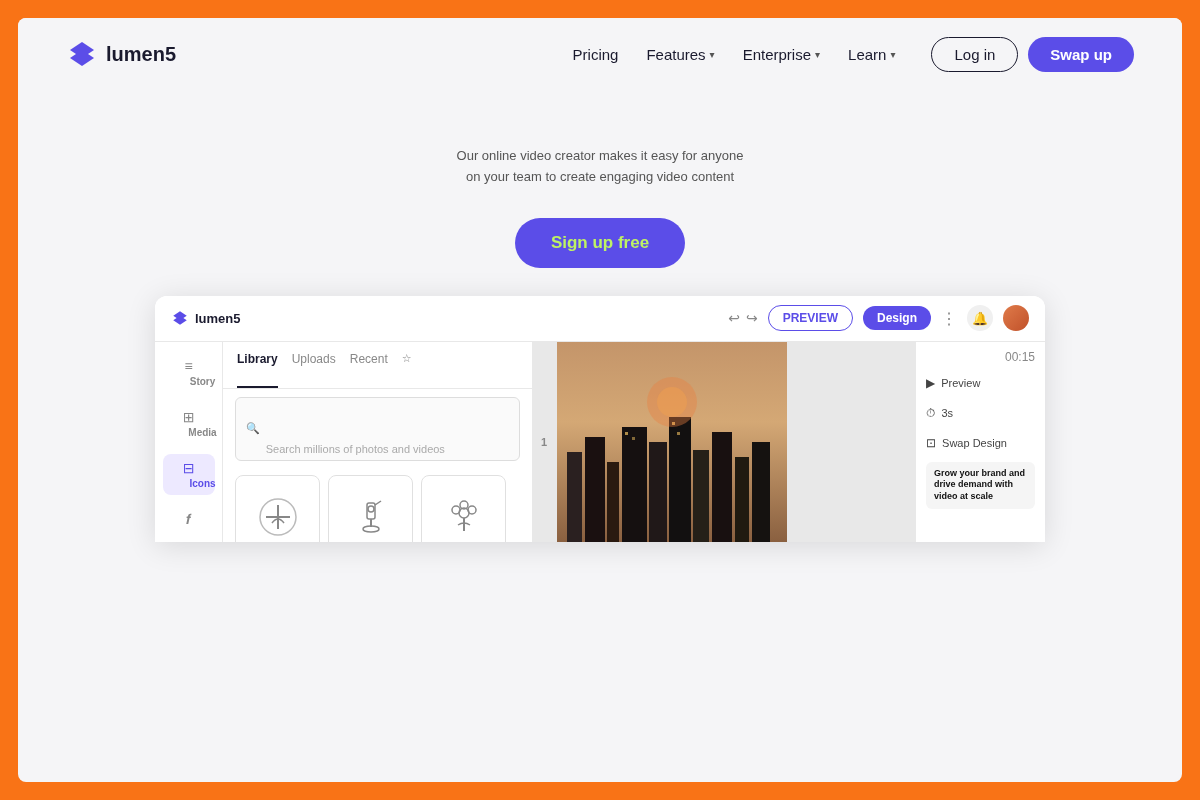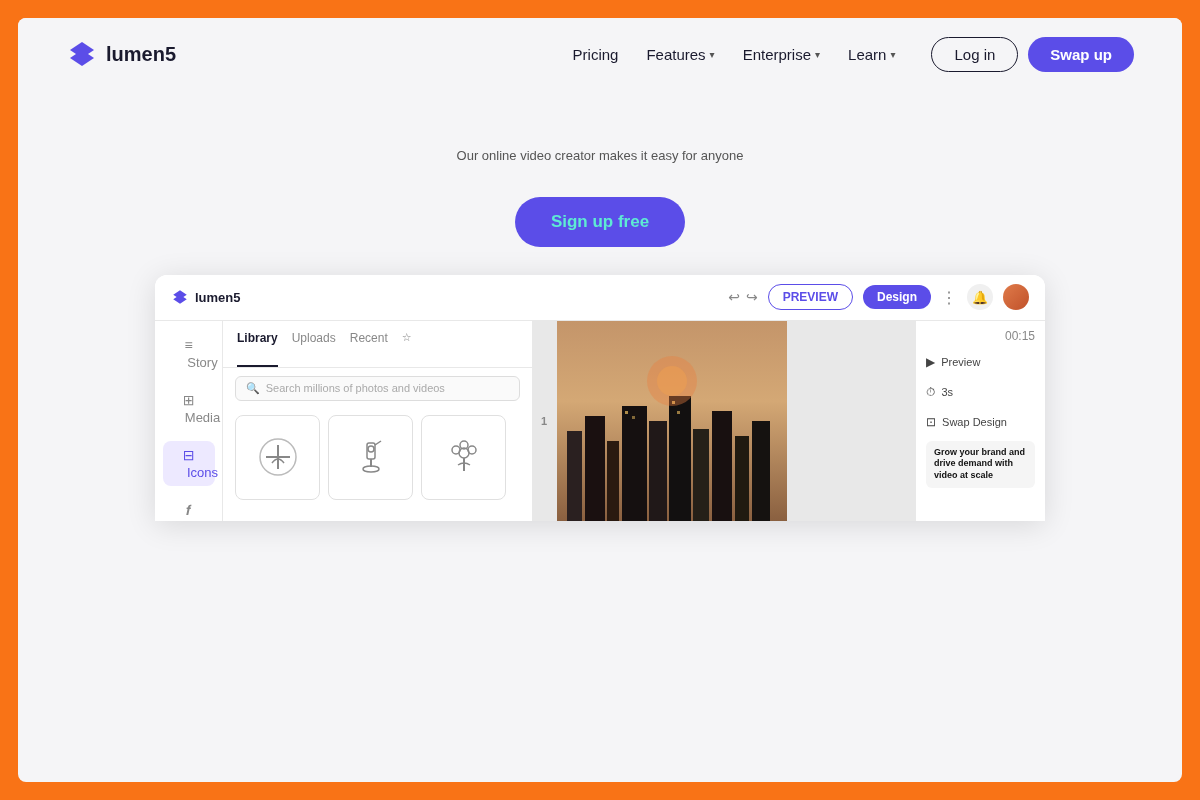--- a/index.html
+++ b/index.html
@@ -117,21 +117,21 @@
       text-align: center;
       line-height: 1.6;
       max-width: 480px;
     }
     .btn-signup-free {
       margin-top: 30px;
       padding: 15px 36px;
       border: none;
       border-radius: 50px;
       background: #5b4de8;
-      color: #5eead4;
+      color: #bef264;
       font-size: 17px;
       font-weight: 600;
       cursor: pointer;
     }
 
     
     .app-preview {
       margin-top: 28px;
       width: 890px;
       background: white;
@@ -240,23 +240,23 @@
     }
     .sidebar-item-app.active {
       background: #ede9ff;
     }
     .sidebar-icon {
       font-size: 14px;
       color: #888;
     }
     .sidebar-item-app.active .sidebar-icon { color: #5b4de8; }
     .sidebar-label-app {
-      font-size: 13px;
-      color: #888;
-      font-weight: 400;
+      font-size: 10px;
+      color: #888;
+      font-weight: 700;
       margin-left: 28px;
     }
     .sidebar-item-app.active .sidebar-label-app { color: #5b4de8; }
 
     
     .media-panel {
       width: 310px;
       border-right: 1px solid #e8e8e8;
       background: white;
       display: flex;
@@ -416,20 +416,21 @@
       <div class="nav-buttons">
         <button class="btn-login">Log in</button>
         <button class="btn-signup">Swap up</button>
       </div>
     </div>
   </nav>
 
   <section class="hero">
     <p class="hero-subtitle">
       <span>Our online video creator makes it easy for anyone</span><br>
+      <span>on your team to create engaging video content</span>
     </p>
     <button class="btn-signup-free">Sign up free</button>
 
     <div class="app-preview">
 
       <div class="app-topbar">
         <div class="app-logo">
           <svg width="18" height="18" viewBox="0 0 32 32" fill="none">
             <path d="M16 4L4 12L10 16L4 20L16 28L28 20L22 16L28 12L16 4Z" fill="#5b4de8"></path>
           </svg>
@@ -471,21 +472,21 @@
 
         <div class="media-panel">
           <div class="media-tabs">
             <span class="media-tab active">Library</span>
             <span class="media-tab">Uploads</span>
             <span class="media-tab">Recent</span>
             <span class="media-tab-star">☆</span>
           </div>
           <div class="media-search">
             <span style="font-size:11px;color:#aaa;">🔍</span>
-            <span style="font-size:11px;color:#aaa;">Search millions of photos and videos</span>
+            <span style="font-size:11px;color:#aaa;margin-top:40px;">Search millions of photos and videos</span>
           </div>
           <div class="media-grid">
 
             <div class="media-thumb">
               <svg viewBox="0 0 44 44" fill="none">
                 <circle cx="22" cy="22" r="18" stroke="#bbb" stroke-width="1.5"></circle>
                 <line x1="22" y1="10" x2="22" y2="34" stroke="#888" stroke-width="2"></line>
                 <line x1="10" y1="22" x2="34" y2="22" stroke="#888" stroke-width="2"></line>
                 <path d="M16 28 Q22 20 28 28" stroke="#888" stroke-width="1.5" fill="none"></path>
               </svg>

